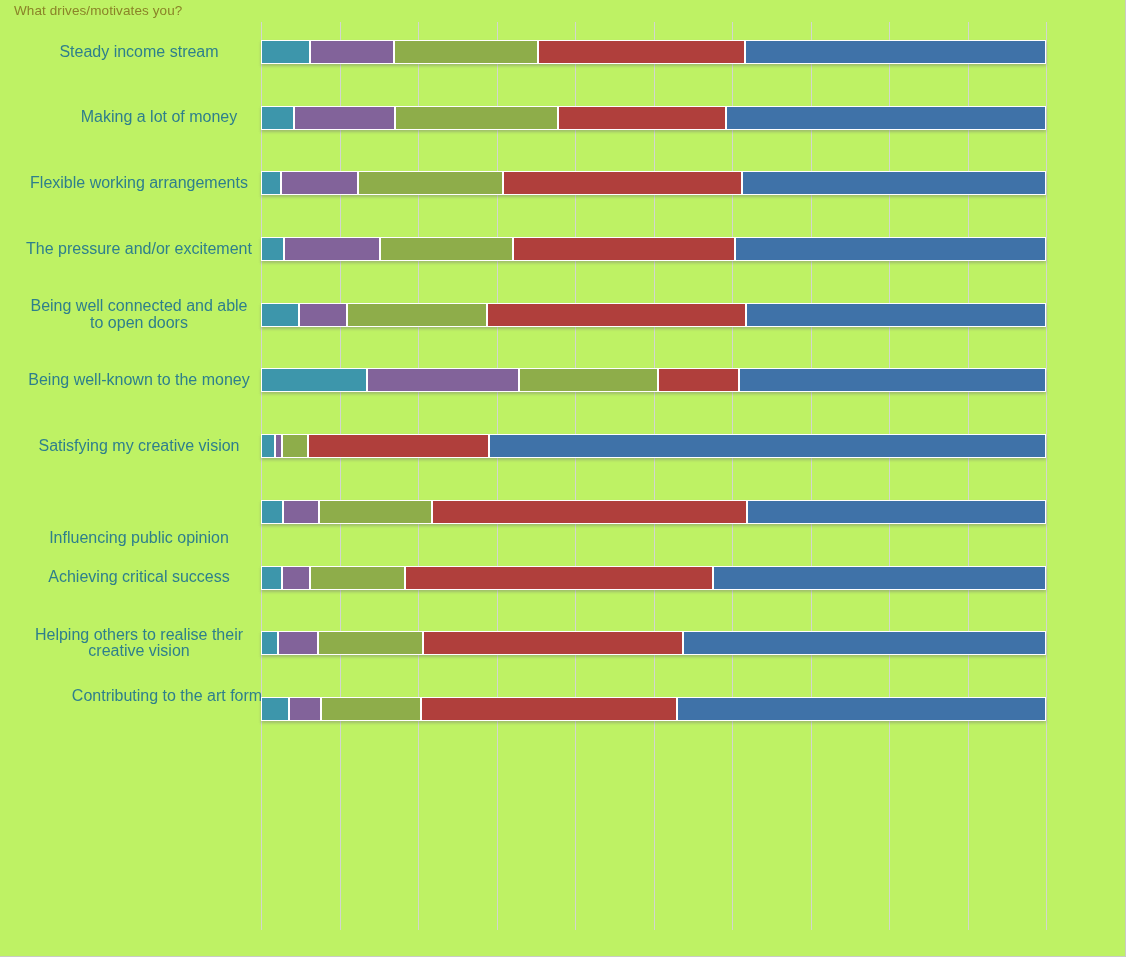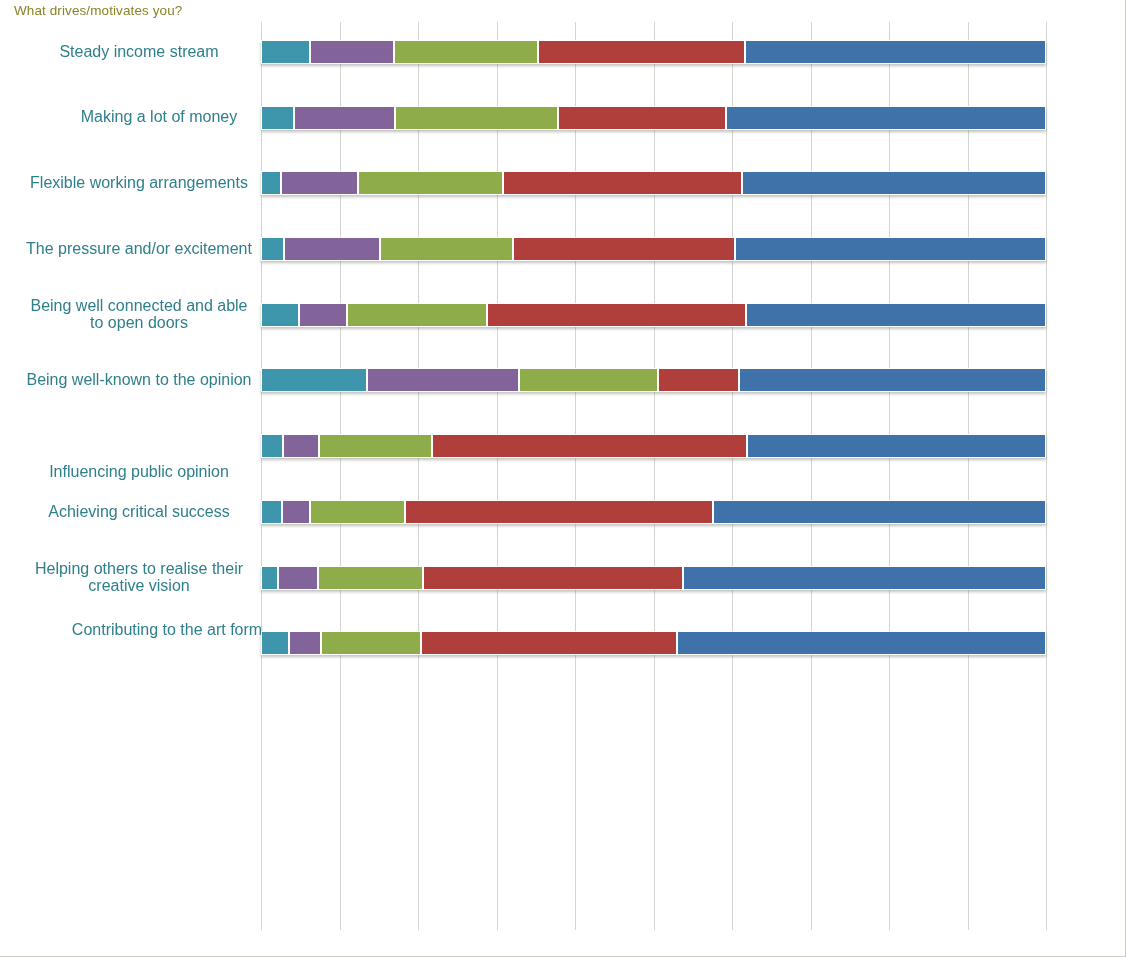--- a/index.html
+++ b/index.html
@@ -10,21 +10,21 @@
     width: 1126px;
     height: 957px;
     background: #ecefe8;
     font-family: "Liberation Sans", sans-serif;
     overflow: hidden;
   }
   #chart-root {
     position: relative;
     width: 1126px;
     height: 957px;
-    background: #ffffff;
+    background: #bef264;
     box-sizing: border-box;
   }
   
   #chart-root::after {
     content: "";
     position: absolute;
     left: 0; top: 0; right: 0; bottom: 0;
     border-right: 1px solid #c9ccc4;
     border-bottom: 1px solid #c9ccc4;
     pointer-events: none;
@@ -180,32 +180,44 @@
             <div class="bar">
               <div class="seg" style="background: rgb(61, 150, 171); width: 4.8%;"></div>
               <div class="seg" style="background: rgb(130, 99, 154); width: 6.2%;"></div>
               <div class="seg" style="background: rgb(142, 173, 74); width: 17.8%;"></div>
               <div class="seg" style="background: rgb(176, 63, 60); width: 33%;"></div>
               <div class="seg" style="background: rgb(63, 114, 168); width: 38.2%;"></div>
             </div>
           </div>
         </div>
         <div class="row">
-          <div class="row-label" style="top: 21.75px;">Being well-known to the opinion</div>
+          <div class="row-label" style="top: 21.75px;">Being well-known to the money</div>
           <div class="bar-track">
             <div class="bar">
               <div class="seg" style="background: rgb(61, 150, 171); width: 13.5%;"></div>
               <div class="seg" style="background: rgb(130, 99, 154); width: 19.4%;"></div>
               <div class="seg" style="background: rgb(142, 173, 74); width: 17.7%;"></div>
               <div class="seg" style="background: rgb(176, 63, 60); width: 10.3%;"></div>
               <div class="seg" style="background: rgb(63, 114, 168); width: 39.1%;"></div>
             </div>
           </div>
         </div>
         <div class="row">
+          <div class="row-label" style="top: 21.75px;">Satisfying my creative vision</div>
+          <div class="bar-track">
+            <div class="bar">
+              <div class="seg" style="background: rgb(61, 150, 171); width: 1.8%;"></div>
+              <div class="seg" style="background: rgb(130, 99, 154); width: 0.9%;"></div>
+              <div class="seg" style="background: rgb(142, 173, 74); width: 3.3%;"></div>
+              <div class="seg" style="background: rgb(176, 63, 60); width: 23.1%;"></div>
+              <div class="seg" style="background: rgb(63, 114, 168); width: 70.9%;"></div>
+            </div>
+          </div>
+        </div>
+        <div class="row">
           <div class="row-label" style="top: 22px; margin-top: 26px;">Influencing public opinion</div>
           <div class="bar-track">
             <div class="bar">
               <div class="seg" style="background: rgb(61, 150, 171); width: 2.8%;"></div>
               <div class="seg" style="background: rgb(130, 99, 154); width: 4.6%;"></div>
               <div class="seg" style="background: rgb(142, 173, 74); width: 14.4%;"></div>
               <div class="seg" style="background: rgb(176, 63, 60); width: 40.1%;"></div>
               <div class="seg" style="background: rgb(63, 114, 168); width: 38.1%;"></div>
             </div>
           </div>

